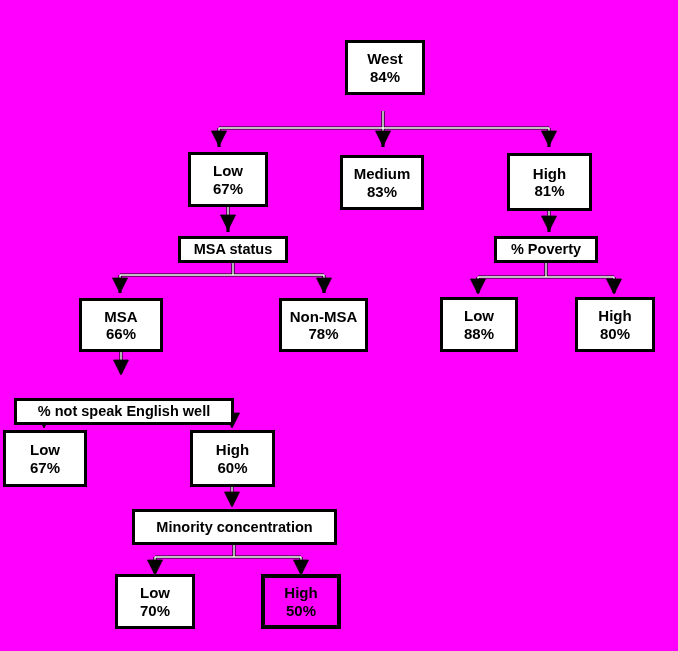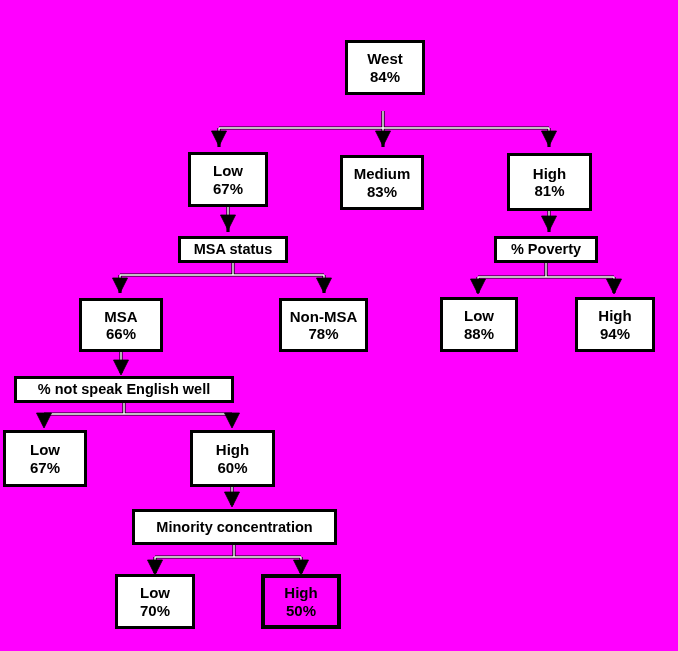--- a/index.html
+++ b/index.html
@@ -157,24 +157,24 @@
     <span class="lbl">% Poverty</span>
   </div>
 
   <div class="node leaf" style="left:440px; top:297px; width:78px; height:55px;">
     <span class="lbl">Low</span>
     <span class="val">88%</span>
   </div>
 
   <div class="node leaf" style="left:575px; top:297px; width:80px; height:55px;">
     <span class="lbl">High</span>
-    <span class="val">94%</span>
-  </div>
-
-  <div class="node split" style="left:14px; top:376px; width:220px; height:27px;align-items:center;">
+    <span class="val">80%</span>
+  </div>
+
+  <div class="node split" style="left:14px; top:398px; width:220px; height:27px;align-items:center;">
     <span class="lbl">% not speak English well</span>
   </div>
 
   <div class="node leaf" style="left:3px; top:430px; width:84px; height:57px;">
     <span class="lbl">Low</span>
     <span class="val">67%</span>
   </div>
 
   <div class="node leaf" style="left:190px; top:430px; width:85px; height:57px;">
     <span class="lbl">High</span>

